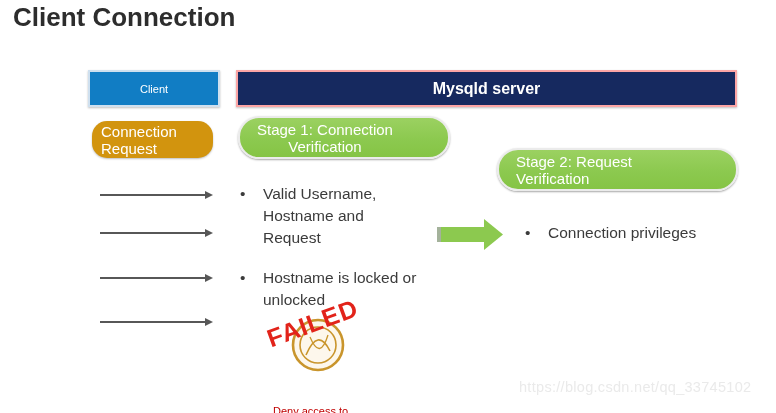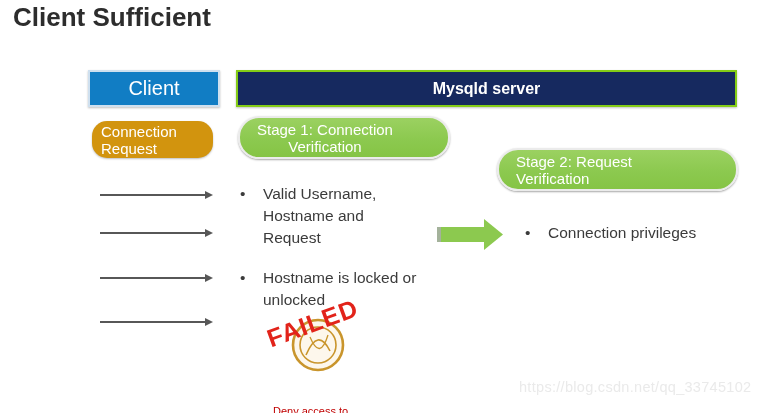--- a/index.html
+++ b/index.html
@@ -25,28 +25,28 @@
 
   
   .client-box {
     position: absolute;
     left: 88px; top: 70px;
     width: 132px; height: 37px;
     background: #117dc4;
     border: 2px solid #cfe0ef;
     box-shadow: 0 1px 2px rgba(0,0,0,0.25);
     display: flex; align-items: center; justify-content: center;
-    color: #ffffff; font-size: 20px;
+    color: #ffffff; font-size: 11px;
   }
   .server-box {
     position: absolute;
     left: 236px; top: 70px;
     width: 501px; height: 37px;
     background: #16295f;
-    border: 2px solid #84cc16;
+    border: 2px solid #fca5a5;
     box-shadow: 0 1px 2px rgba(0,0,0,0.25);
     display: flex; align-items: center; justify-content: center;
     color: #ffffff; font-size: 16px; font-weight: 600;
   }
 
   
   .request-box {
     position: absolute;
     left: 92px; top: 121px;
     width: 121px; height: 37px;
@@ -159,21 +159,21 @@
     color: #eaeaea;
     font-size: 14.5px;
     letter-spacing: 0.3px;
   }
 </style>
 </head>
 <body>
 
 <div class="canvas">
 
-  <h1 class="page-title">Client Sufficient</h1>
+  <h1 class="page-title">Client Connection</h1>
 
   <div class="client-box">
     <span>Client</span>
   </div>
   <div class="server-box">
     <span>Mysqld server</span>
   </div>
 
   <div class="request-box">
     <span>Connection

